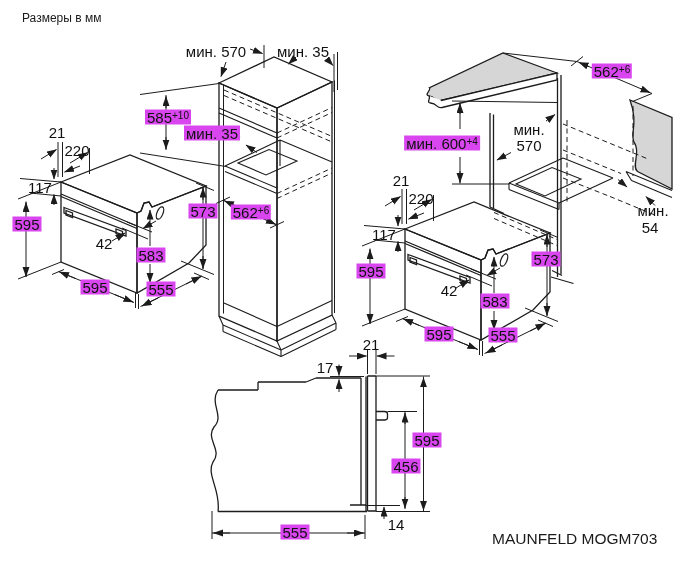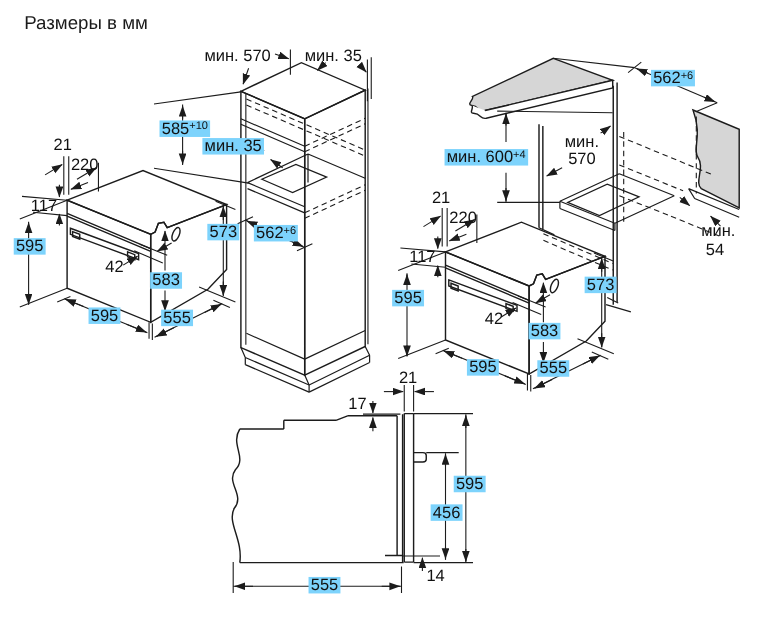--- a/index.html
+++ b/index.html
@@ -1,23 +1,23 @@
 <!DOCTYPE html>
 <html><head>
 <meta charset="utf-8">
 <style>
   html,body{margin:0;padding:0;background:#fff;}
   .stage{position:relative;width:700px;height:580px;background:#fff;overflow:hidden;
          font-family:"Liberation Sans","DejaVu Sans",sans-serif;}
   .stage svg{position:absolute;left:0;top:0;}
   .lbl{position:absolute;transform:translate(-50%,-50%);font-size:15px;color:#111;
        white-space:nowrap;line-height:1;letter-spacing:0;text-align:right;}
-  .lbl.bg{background:#7dd3fc;padding:0 2px;}
+  .lbl.bg{background:#d946ef;padding:0 2px;}
   .lbl sup{font-size:10px;line-height:0;vertical-align:4px;}
-  .title{position:absolute;left:22px;top:11px;font-size:17px;color:#1a1a1a;}
+  .title{position:absolute;left:22px;top:11px;font-size:12px;color:#1a1a1a;}
   .model{position:absolute;left:492px;top:530px;font-size:15.5px;color:#1a1a1a;}
 </style>
 </head>
 <body>
 
 <div class="stage">
 
 <svg width="700" height="580" viewBox="0 0 700 580">
   <defs>
     <marker id="ah" orient="auto" markerUnits="userSpaceOnUse" markerWidth="11" markerHeight="9" refX="9.5" refY="3.5">
@@ -216,20 +216,21 @@
 
       <path d="M212,511 V539 M365,515 V539"></path>
       <path d="M212,533 H365"></path>
       <line x1="230" y1="533" x2="213.5" y2="533" marker-end="url(#ah)"></line>
       <line x1="347" y1="533" x2="363.5" y2="533" marker-end="url(#ah)"></line>
     </g>
   </g>
 </svg>
 
 <div class="title">Размеры в мм</div>
+<div class="model">MAUNFELD MOGM703</div>
 
 <div class="lbl" style="left:57px;top:132px">21</div>
 <div class="lbl" style="left:77px;top:150px">220</div>
 <div class="lbl" style="left:40px;top:187px">117</div>
 <div class="lbl bg" style="left:27px;top:224px">595</div>
 <div class="lbl" style="left:104px;top:243px">42</div>
 <div class="lbl bg" style="left:151px;top:255px">583</div>
 <div class="lbl bg" style="left:203px;top:211px">573</div>
 <div class="lbl bg" style="left:95px;top:287px">595</div>
 <div class="lbl bg" style="left:161px;top:289px">555</div>

